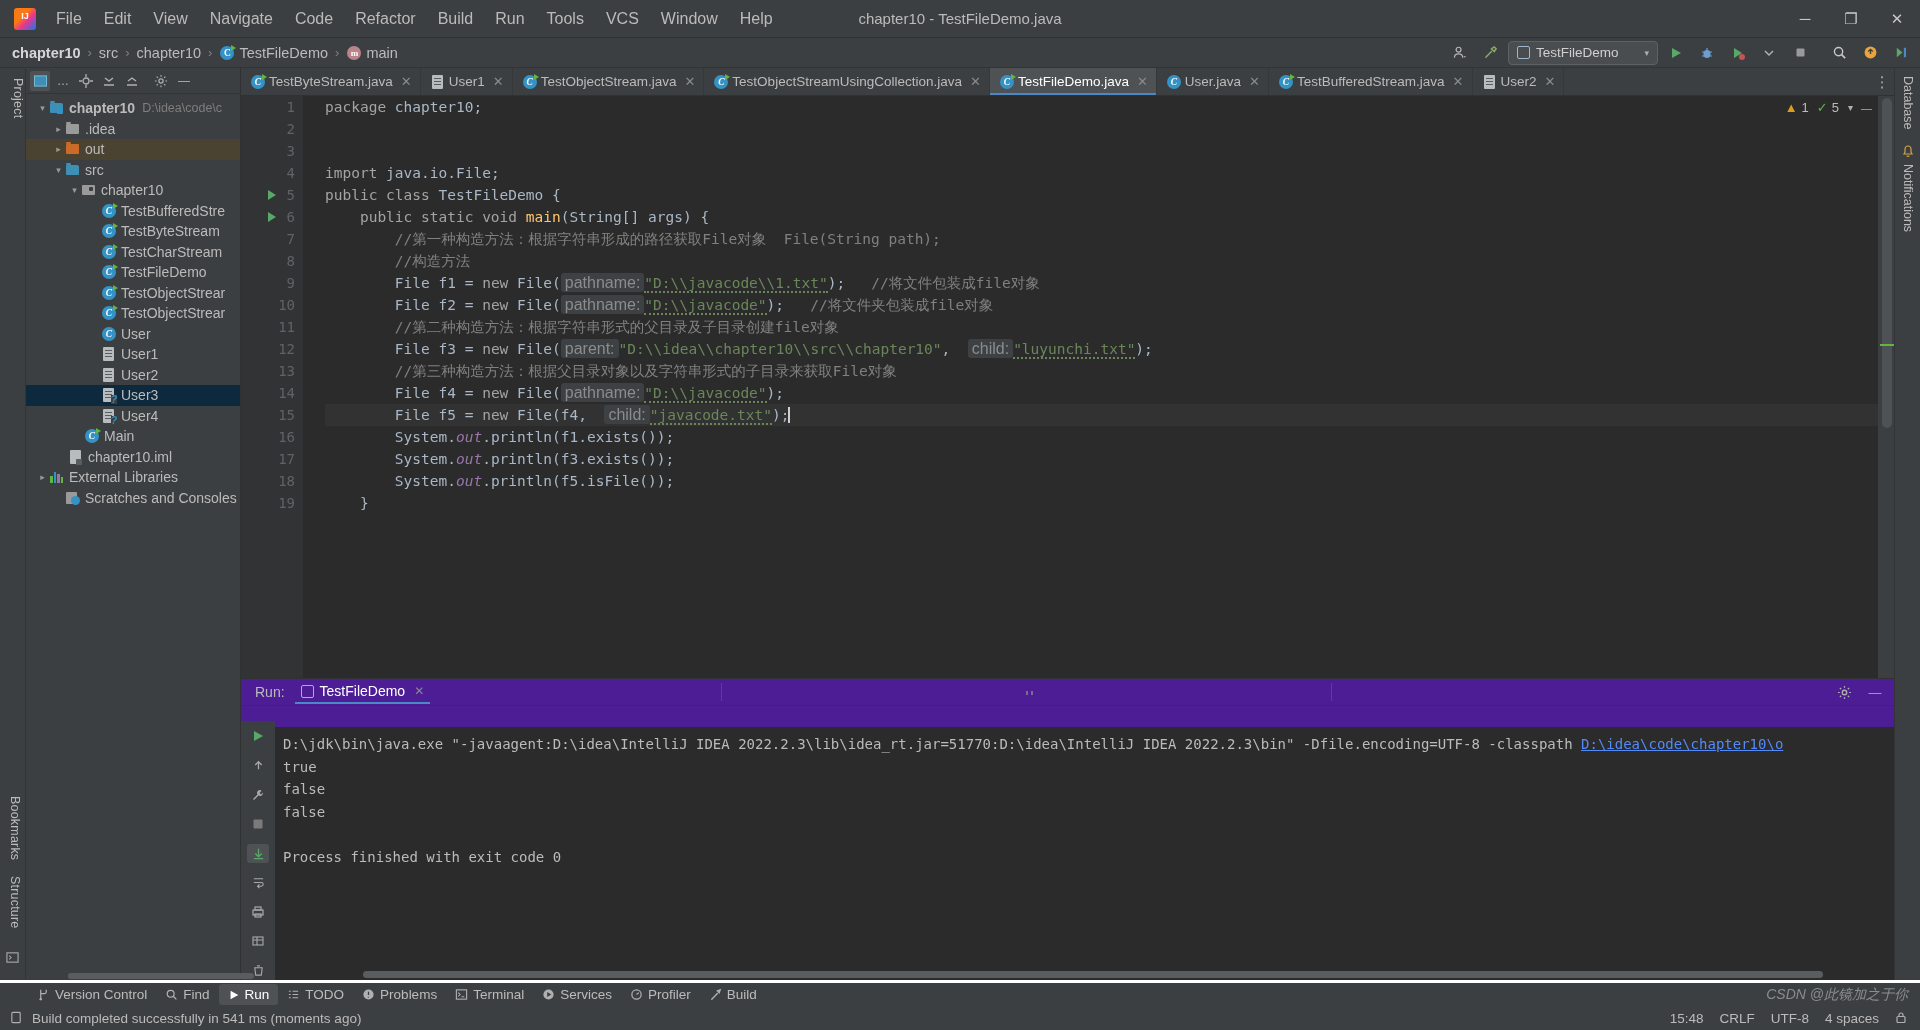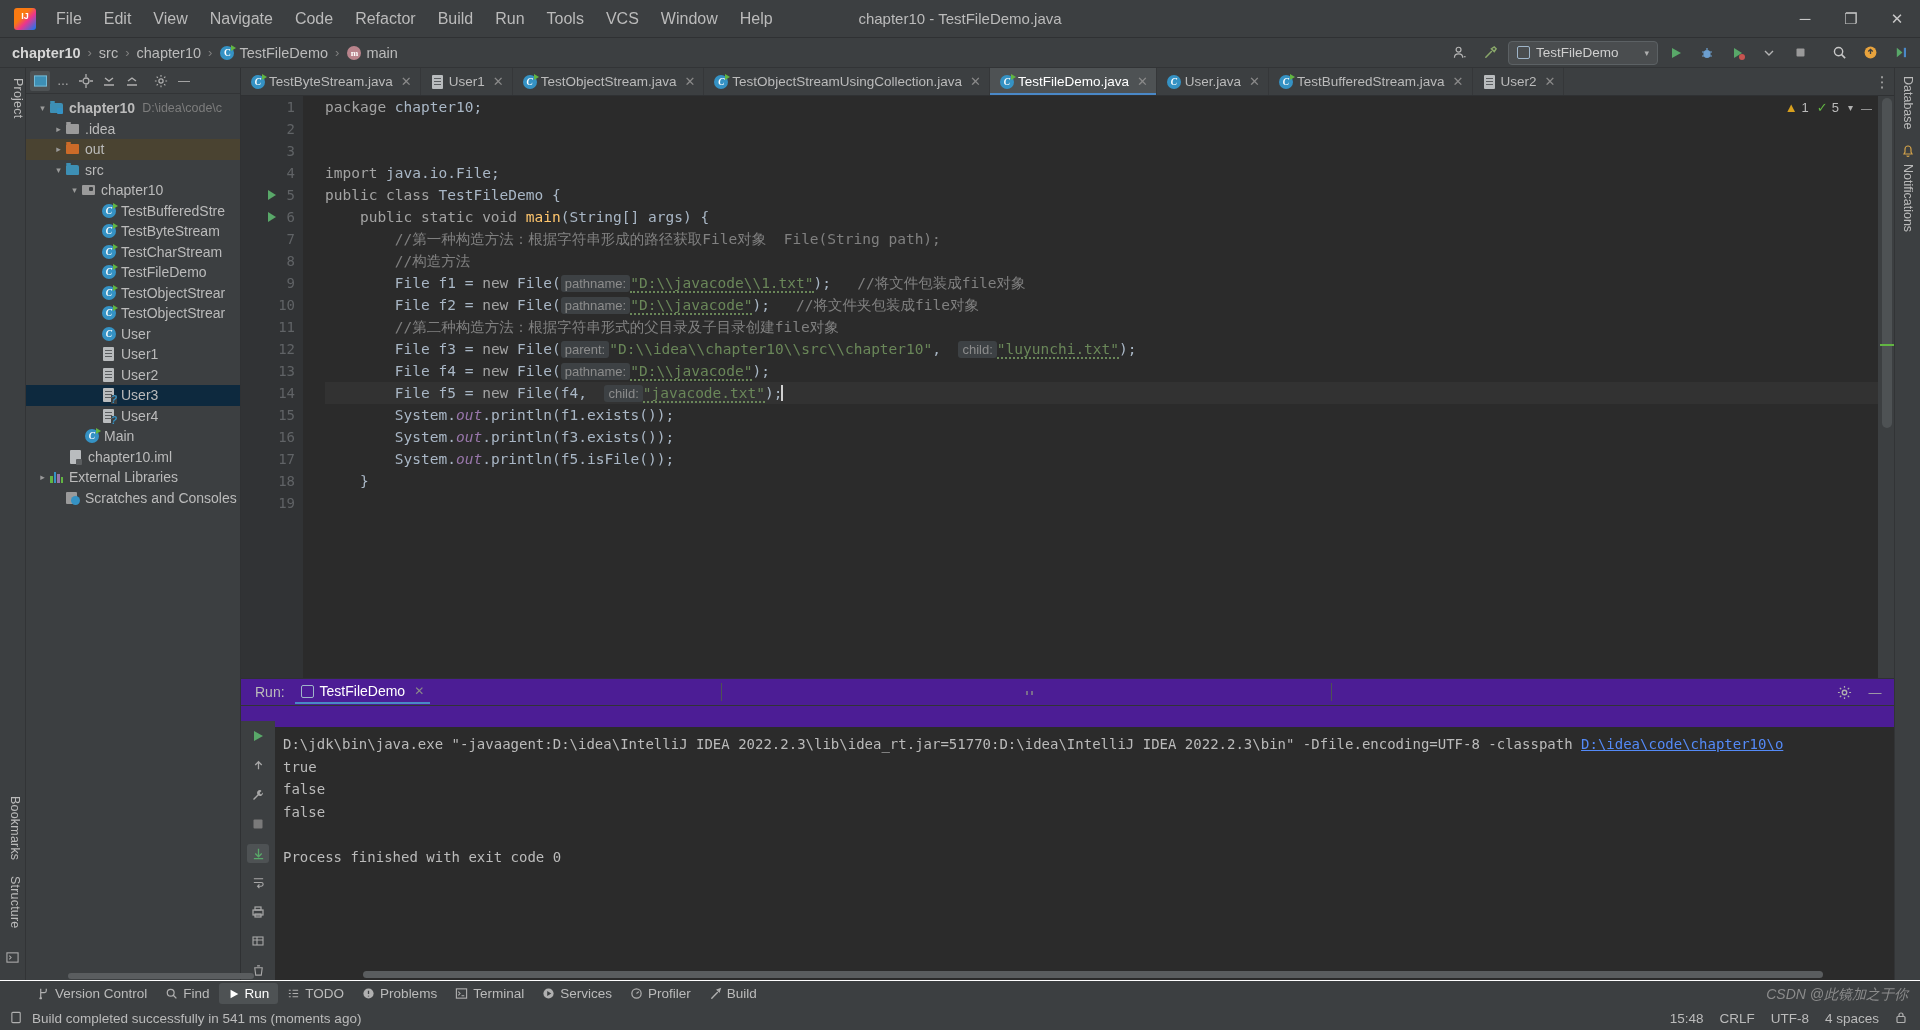--- a/index.html
+++ b/index.html
@@ -186,21 +186,21 @@
   .ln { height: 22px; line-height: 22px; white-space: pre; }
   .ln.cur { background: #323232; }
   .kw { color: #a3a3a3; text-align: right; }
   .typ { color: #a9b7c6; }
   .mth { color: #ffc66d; }
   .str { color: #6a8759; }
   .cmt { color: #808080; }
   .fld { color: #9876aa; font-style: italic; }
   .hint {
     background: #3d4144; color: #8c8c8c; border-radius: 3px; padding: 1px 4px;
-    font-size: 13px; font-family: "Liberation Sans", sans-serif;
+    font-size: 16px; font-family: "Liberation Sans", sans-serif;
   }
   .squig { border-bottom: 2px dotted #6a8759; padding-bottom: 0px; }
   .caret {
     display: inline-block; width: 1.5px; height: 16px; background: #d0d0d0;
     vertical-align: -3px; margin-left: -1px;
   }
   .ed-right {
     position: absolute; right: 0; top: 0; bottom: 0; width: 16px; background: #3c3f41;
   }
   .ed-scrollthumb { position: absolute; right: 2px; top: 2px; width: 10px; height: 330px; background: #4e5254; border-radius: 5px; }
@@ -245,21 +245,21 @@
     margin-top: 6px;
   }
   .cline { height: 22.5px; line-height: 22.5px; white-space: pre; }
   .link { color: #548af7; text-decoration: underline; }
   .console-scroll { position:absolute; left:0; right:0; bottom:0; height:12px; background:#2b2b2b; }
   .console-scroll i { position:absolute; left:88px; top:3px; width:1460px; height:7px; background:#5a5d5f; border-radius:4px; }
 
   
   .botstripe {
     height: 26px; flex: 0 0 26px; background: #3c3f41; display: flex; align-items: center;
-    padding-left: 28px; gap: 0; border-top: 1px solid #ffffff;
+    padding-left: 28px; gap: 0; border-top: 3px solid #ffffff;
   }
   .bs-item {
     display: flex; align-items: center; gap: 5px; font-size: 13.5px; color: #bbbbbb;
     padding: 3px 9px; border-radius: 3px;
   }
   .bs-item.active { background: #4e5254; color: #ffffff; }
   .statusbar {
     height: 24px; flex: 0 0 24px; background: #3c3f41; display: flex; align-items: center;
     padding: 0 12px 0 10px; font-size: 13.5px; color: #bbbbbb; gap: 8px;
   }
@@ -700,20 +700,21 @@
           <div class="ln"></div>
           <div class="ln"><span class="kw">import</span><span class="typ"> java.io.File;</span></div>
           <div class="ln"><span class="kw">public class</span><span class="typ"> TestFileDemo {</span></div>
           <div class="ln">    <span class="kw">public static void</span><span class="mth"> main</span><span class="typ">(String[] args) {</span></div>
           <div class="ln">        <span class="cmt">//第一种构造方法：根据字符串形成的路径获取File对象  File(String path);</span></div>
           <div class="ln">        <span class="cmt">//构造方法</span></div>
           <div class="ln">        <span class="typ">File f1 = </span><span class="kw">new</span><span class="typ"> File(</span><span class="hint">pathname:</span><span class="str squig">"D:\\javacode\\1.txt"</span><span class="typ">);</span>   <span class="cmt">//将文件包装成file对象</span></div>
           <div class="ln">        <span class="typ">File f2 = </span><span class="kw">new</span><span class="typ"> File(</span><span class="hint">pathname:</span><span class="str squig">"D:\\javacode"</span><span class="typ">);</span>   <span class="cmt">//将文件夹包装成file对象</span></div>
           <div class="ln">        <span class="cmt">//第二种构造方法：根据字符串形式的父目录及子目录创建file对象</span></div>
           <div class="ln">        <span class="typ">File f3 = </span><span class="kw">new</span><span class="typ"> File(</span><span class="hint">parent:</span><span class="str">"D:\\idea\\chapter10\\src\\chapter10"</span><span class="typ">, </span> <span class="hint">child:</span><span class="str squig">"luyunchi.txt"</span><span class="typ">);</span></div>
+          <div class="ln">        <span class="cmt">//第三种构造方法：根据父目录对象以及字符串形式的子目录来获取File对象</span></div>
           <div class="ln">        <span class="typ">File f4 = </span><span class="kw">new</span><span class="typ"> File(</span><span class="hint">pathname:</span><span class="str squig">"D:\\javacode"</span><span class="typ">);</span></div>
           <div class="ln cur">        <span class="typ">File f5 = </span><span class="kw">new</span><span class="typ"> File(f4, </span> <span class="hint">child:</span><span class="str squig">"javacode.txt"</span><span class="typ">);</span><span class="caret"></span></div>
           <div class="ln">        <span class="typ">System.</span><span class="fld">out</span><span class="typ">.println(</span><span class="typ">f1.exists()</span><span class="typ">);</span></div>
           <div class="ln">        <span class="typ">System.</span><span class="fld">out</span><span class="typ">.println(</span><span class="typ">f3.exists()</span><span class="typ">);</span></div>
           <div class="ln">        <span class="typ">System.</span><span class="fld">out</span><span class="typ">.println(</span><span class="typ">f5.isFile()</span><span class="typ">);</span></div>
           <div class="ln">    <span class="typ">}</span></div>
         </div>
 
         <div class="insp-widget">
           <span class="warn-tri">▲</span>

